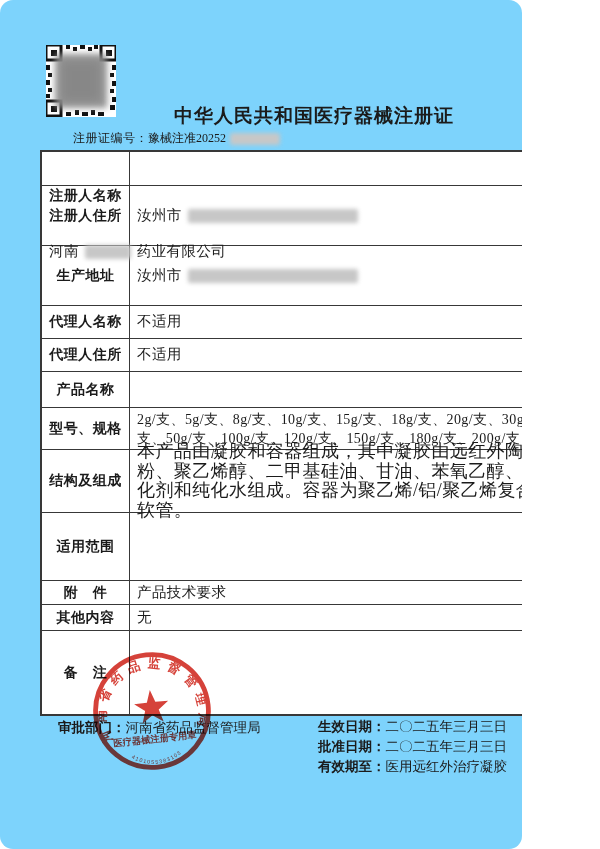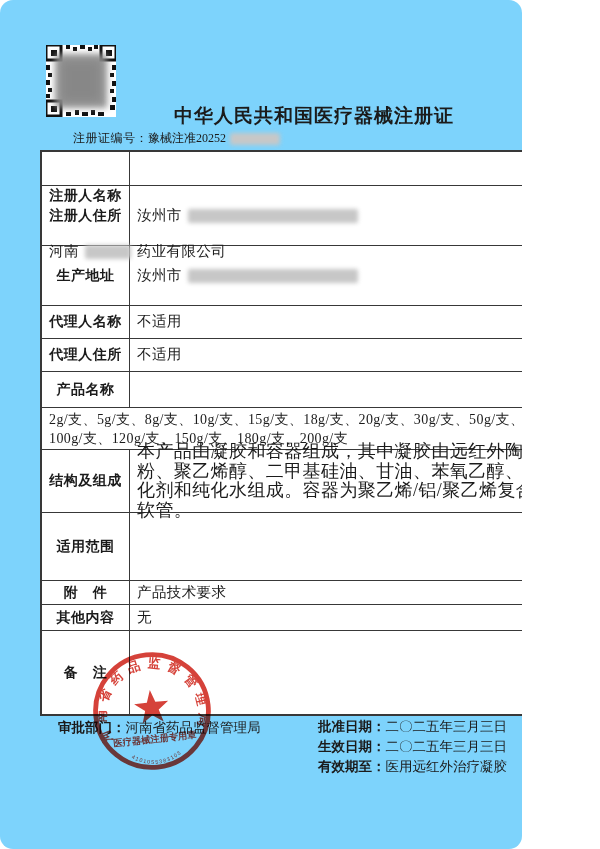--- a/index.html
+++ b/index.html
@@ -145,20 +145,21 @@
       <div class="cell-value">
           <span class="txt">不适用</span>
         </div>
     </div>
 
     <div class="row" style="height:36px">
       <div class="cell-label">产品名称</div>
     </div>
 
     <div class="row" style="height:42px">
+      <div class="cell-label">型号、规格</div>
       <div class="cell-value" style="font-size:14px;line-height:19px;">
           <span class="txt">2g/支、5g/支、8g/支、10g/支、15g/支、18g/支、20g/支、30g/支、50g/支、100g/支、120g/支、150g/支、180g/支、200g/支</span>
         </div>
     </div>
 
     <div class="row" style="height:63px">
       <div class="cell-label">结构及组成</div>
       <div class="cell-value" style="font-size:18px;line-height:19.5px;">
           <span class="txt">本产品由凝胶和容器组成，其中凝胶由远红外陶瓷粉、聚乙烯醇、二甲基硅油、甘油、苯氧乙醇、乳化剂和纯化水组成。容器为聚乙烯/铝/聚乙烯复合软管。</span>
         </div>
@@ -190,24 +191,24 @@
     </div>
 
   </div>
 
   <div class="footer-left">
     <span class="f-lbl">审批部门：</span><span>河南省药品监督管理局</span>
   </div>
 
   <div class="footer-dates">
     <div>
+      <span class="f-lbl">生效日期：</span><span>二〇二五年三月三日</span>
+    </div>
+    <div>
       <span class="f-lbl">批准日期：</span><span>二〇二五年三月三日</span>
-    </div>
-    <div>
-      <span class="f-lbl">生效日期：</span><span>二〇二五年三月三日</span>
     </div>
     <div>
       <span class="f-lbl">有效期至：</span><span>医用远红外治疗凝胶</span>
     </div>
   </div>
 
   <svg class="seal" viewBox="0 0 200 200" xmlns="http://www.w3.org/2000/svg">
     <circle cx="100" cy="100" r="94" fill="none" stroke="#d0281e" stroke-width="8"></circle>
     <path id="sealTopArc" d="M 30,140 A 78,78 0 1 1 170,140" fill="none"></path>
     <text fill="#d0281e" font-size="21" font-weight="bold" letter-spacing="11" font-family="Liberation Sans, DejaVu Sans, sans-serif">

